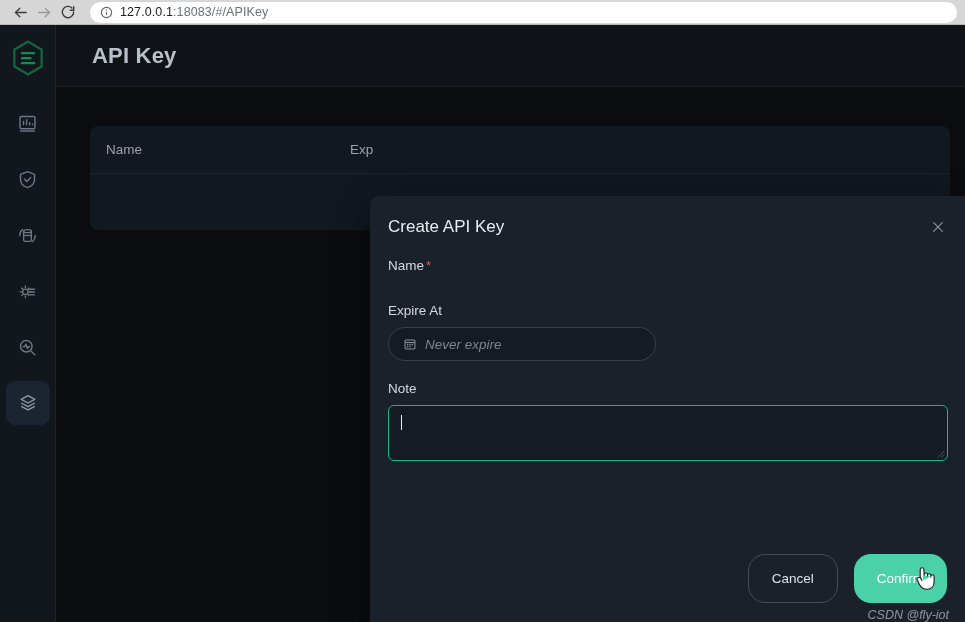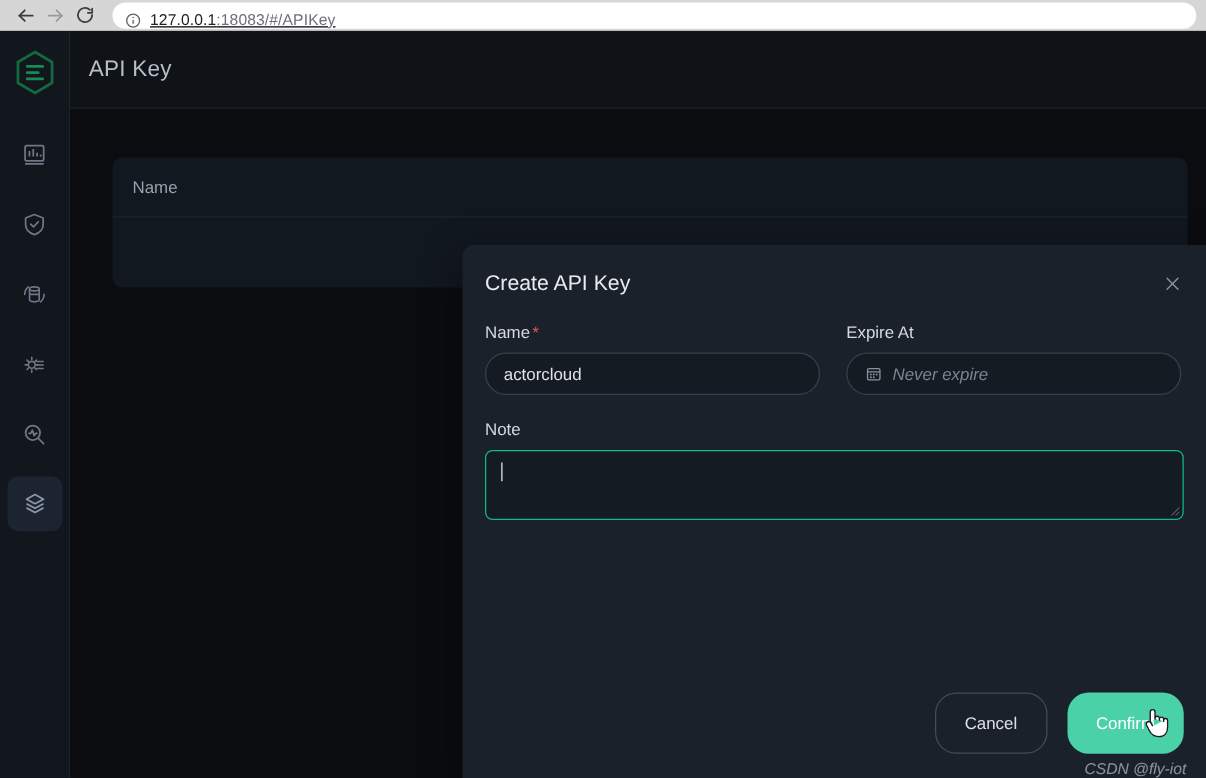--- a/index.html
+++ b/index.html
@@ -26,24 +26,23 @@
     flex: none;
   }
   .nav-btn.disabled { color: #9a9a9a; }
   .nav-btn svg { display: block; }
   .url-field {
     margin-left: 10px;
     flex: 1;
     height: 21px;
     background: #ffffff;
     border-radius: 11px;
-    display: flex; align-items: flex-end;
+    display: flex; align-items: center;
     padding: 0 10px;
     gap: 7px;
-    text-decoration: underline;
   }
   .info-icon { width: 13px; height: 13px; flex: none; color: #5f6368; }
   .url-text {
     font-size: 12.5px;
     color: #202124;
     white-space: nowrap;
     letter-spacing: .1px;
   }
   .url-text .dim { color: #6b6f76; }
 
@@ -79,24 +78,24 @@
 
   
   .header {
     position: absolute; left: 56px; top: 0;
     width: 909px; height: 62px;
     background: #0f1318;
     border-bottom: 1px solid #1a1f27;
     display: flex; align-items: center;
   }
   .page-title {
-    margin-left: 15px;
-    font-size: 18px;
+    margin-left: 36px;
+    font-size: 22px;
     color: #b9bfc8;
-    font-weight: 400;
+    font-weight: 700;
     letter-spacing: .2px;
   }
 
   
   .content {
     position: absolute; left: 56px; top: 63px;
     width: 909px; height: 534px;
     background: #0a0c0f;
     padding: 38px 0 0 34px;
   }
@@ -141,21 +140,21 @@
     font-weight: 400;
   }
   .modal-close {
     position: absolute; right: 18px; top: 22px;
     width: 18px; height: 18px;
     color: #8a919c;
     display: flex; align-items: center; justify-content: center;
   }
   .modal-body { padding: 0 18px; }
 
-  .form-row { display: flex; gap: 21px; margin-bottom: 20px; }
+  .form-row { display: flex; gap: 21px; margin-bottom: 20px; flex-direction: column; }
   .field { width: 268px; }
   .field.full { width: 560px; }
   .field-label {
     font-size: 13.5px;
     color: #d5d9df;
     margin-bottom: 9px;
     display: block;
   }
   .req { color: #e25c4a; font-size: 13px; margin-left: 2px; }
 
@@ -333,43 +332,41 @@
   </div>
 
   <div class="header">
     <div class="page-title">API Key</div>
   </div>
 
   <div class="content">
     <div class="table-card">
       <div class="table-head">
         <div class="th col-name">Name</div>
+        <div class="th col-expire">Exp</div>
       </div>
       <div class="table-body"></div>
     </div>
   </div>
 
   <div class="modal">
     <div class="modal-head">
       <div class="modal-title">Create API Key</div>
     </div>
     <div class="modal-close">
       <svg width="16" height="16" viewBox="0 0 24 24" fill="none" stroke="currentColor" stroke-width="1.8" stroke-linecap="round">
         <line x1="5.5" y1="5.5" x2="18.5" y2="18.5"></line>
           <line x1="18.5" y1="5.5" x2="5.5" y2="18.5"></line>
       </svg>
     </div>
 
     <div class="modal-body">
       <div class="form-row">
         <div class="field">
           <label class="field-label"><span>Name</span><span class="req">*</span></label>
-          <div class="input">
-            <span>actorcloud</span>
-          </div>
         </div>
         <div class="field">
           <label class="field-label">Expire At</label>
           <div class="input placeholder-style">
             <svg class="cal-icon" viewBox="0 0 24 24" fill="none" stroke="currentColor" stroke-width="1.8">
               <rect x="3.5" y="5" width="17" height="15.5" rx="2"></rect>
               <line x1="3.5" y1="9.5" x2="20.5" y2="9.5"></line>
               <line x1="8" y1="13" x2="8" y2="13.1" stroke-linecap="round" stroke-width="2.6"></line>
               <line x1="12" y1="13" x2="12" y2="13.1" stroke-linecap="round" stroke-width="2.6"></line>
               <line x1="16" y1="13" x2="16" y2="13.1" stroke-linecap="round" stroke-width="2.6"></line>

